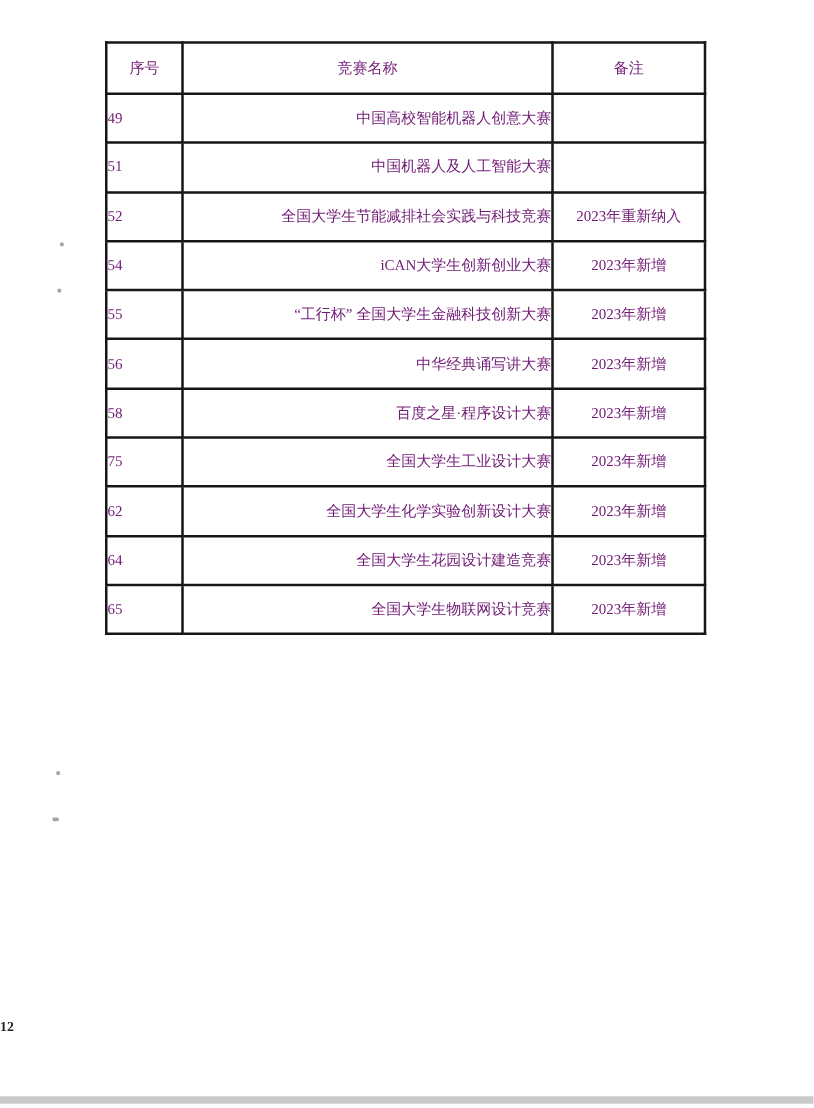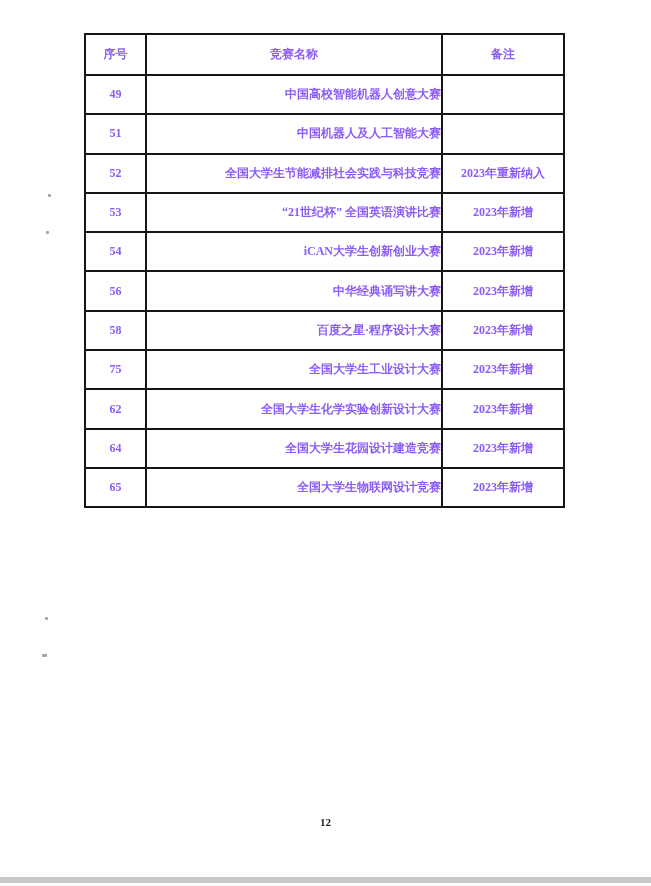--- a/index.html
+++ b/index.html
@@ -21,38 +21,38 @@
     left: 84px;
     top: 33px;
     width: 479px;
     border-collapse: collapse;
     table-layout: fixed;
   }
   table.doc-table th,
   table.doc-table td {
     border: 2px solid #161616;
     font-size: 12px;
-    font-weight: bold;
-    color: #8b5cf6;
+    font-weight: normal;
+    color: #701a75;
     padding: 0;
     overflow: hidden;
     white-space: nowrap;
   }
   table.doc-table thead tr { height: 41px; }
   table.doc-table tbody tr { height: 39.3px; }
   th { text-align: center; }
-  td.col-no   { text-align: center; margin-top: 44px; }
+  td.col-no   { text-align: left; margin-top: 44px; }
   td.col-name { text-align: right; padding-left: 5px; }
   td.col-note { text-align: center; font-size: 11.5px; }
   .page-number {
     position: absolute;
     top: 816px;
     left: 0;
     width: 651px;
-    text-align: center;
+    text-align: left;
     font-size: 11px;
     font-weight: bold;
     color: #222222;
   }
   .scan-bar {
     position: absolute;
     left: 0;
     top: 877px;
     width: 651px;
     height: 6px;
@@ -95,27 +95,27 @@
           <td class="col-no">51</td>
           <td class="col-name">中国机器人及人工智能大赛</td>
           <td class="col-note"></td>
         </tr>
         <tr>
           <td class="col-no">52</td>
           <td class="col-name">全国大学生节能减排社会实践与科技竞赛</td>
           <td class="col-note">2023年重新纳入</td>
         </tr>
         <tr>
-          <td class="col-no">53</td>
-          <td class="col-name">“21世纪杯” 全国英语演讲比赛</td>
+          <td class="col-no">54</td>
+          <td class="col-name">iCAN大学生创新创业大赛</td>
           <td class="col-note">2023年新增</td>
         </tr>
         <tr>
-          <td class="col-no">54</td>
-          <td class="col-name">iCAN大学生创新创业大赛</td>
+          <td class="col-no">55</td>
+          <td class="col-name">“工行杯” 全国大学生金融科技创新大赛</td>
           <td class="col-note">2023年新增</td>
         </tr>
         <tr>
           <td class="col-no">56</td>
           <td class="col-name">中华经典诵写讲大赛</td>
           <td class="col-note">2023年新增</td>
         </tr>
         <tr>
           <td class="col-no">58</td>
           <td class="col-name">百度之星·程序设计大赛</td>

